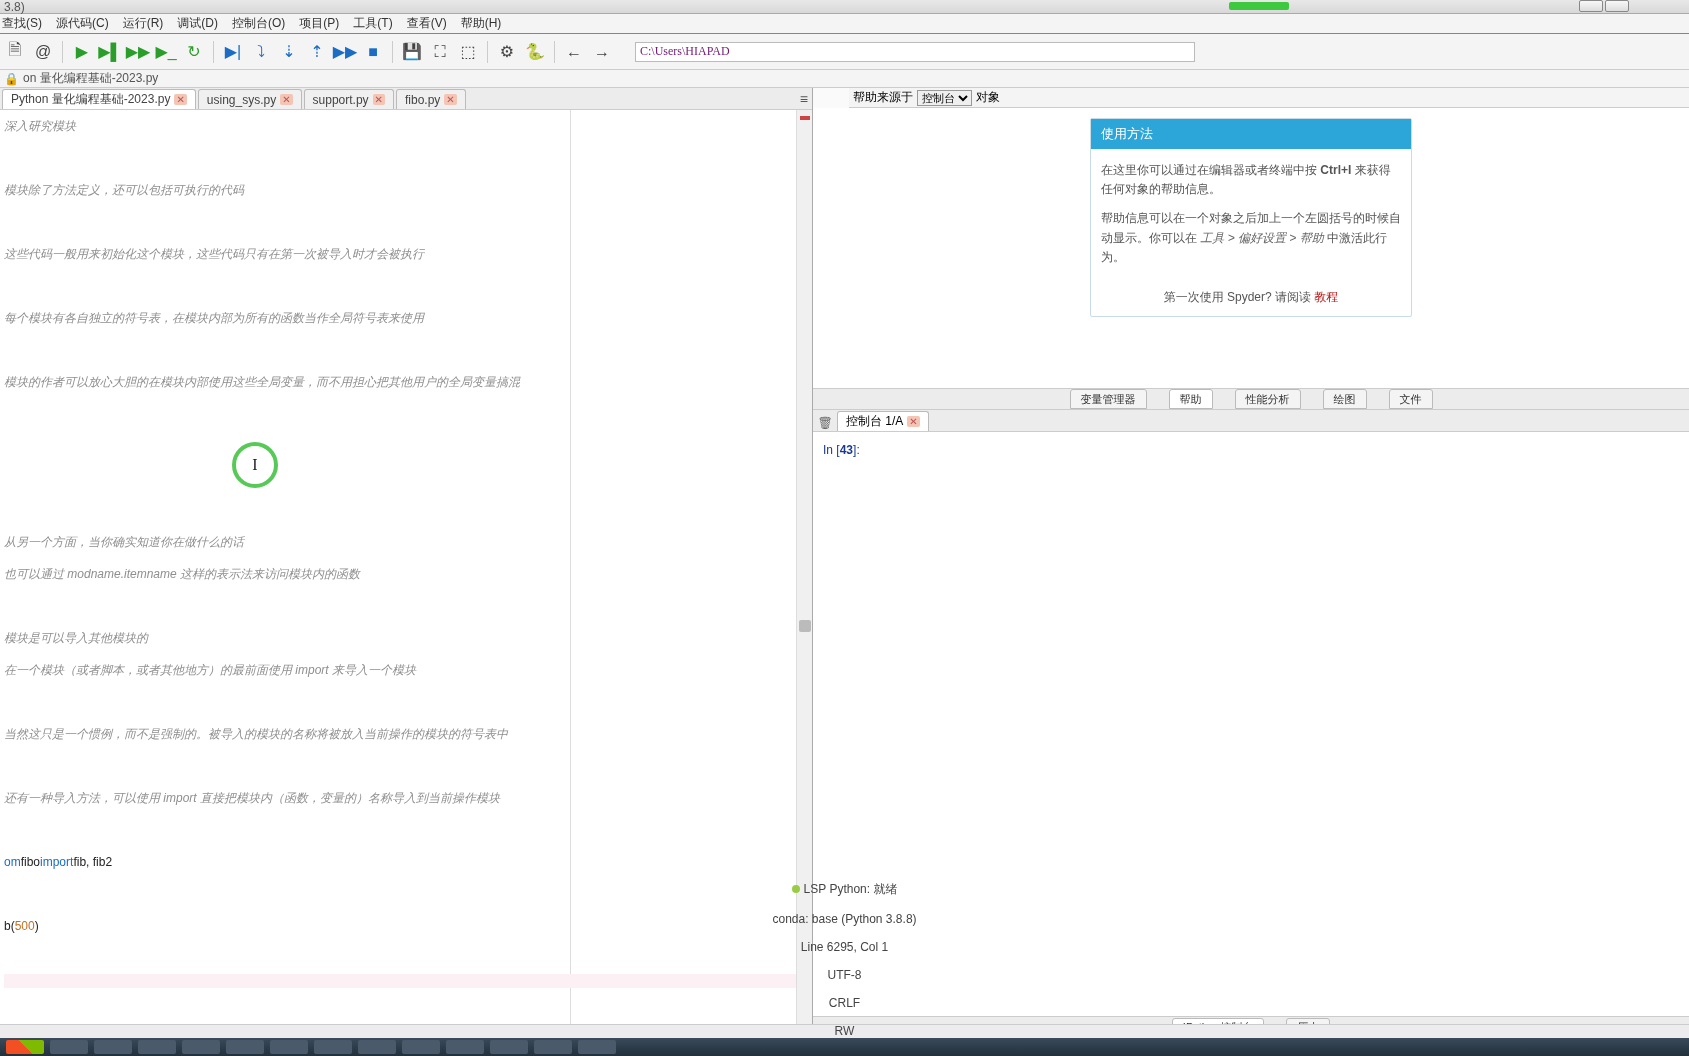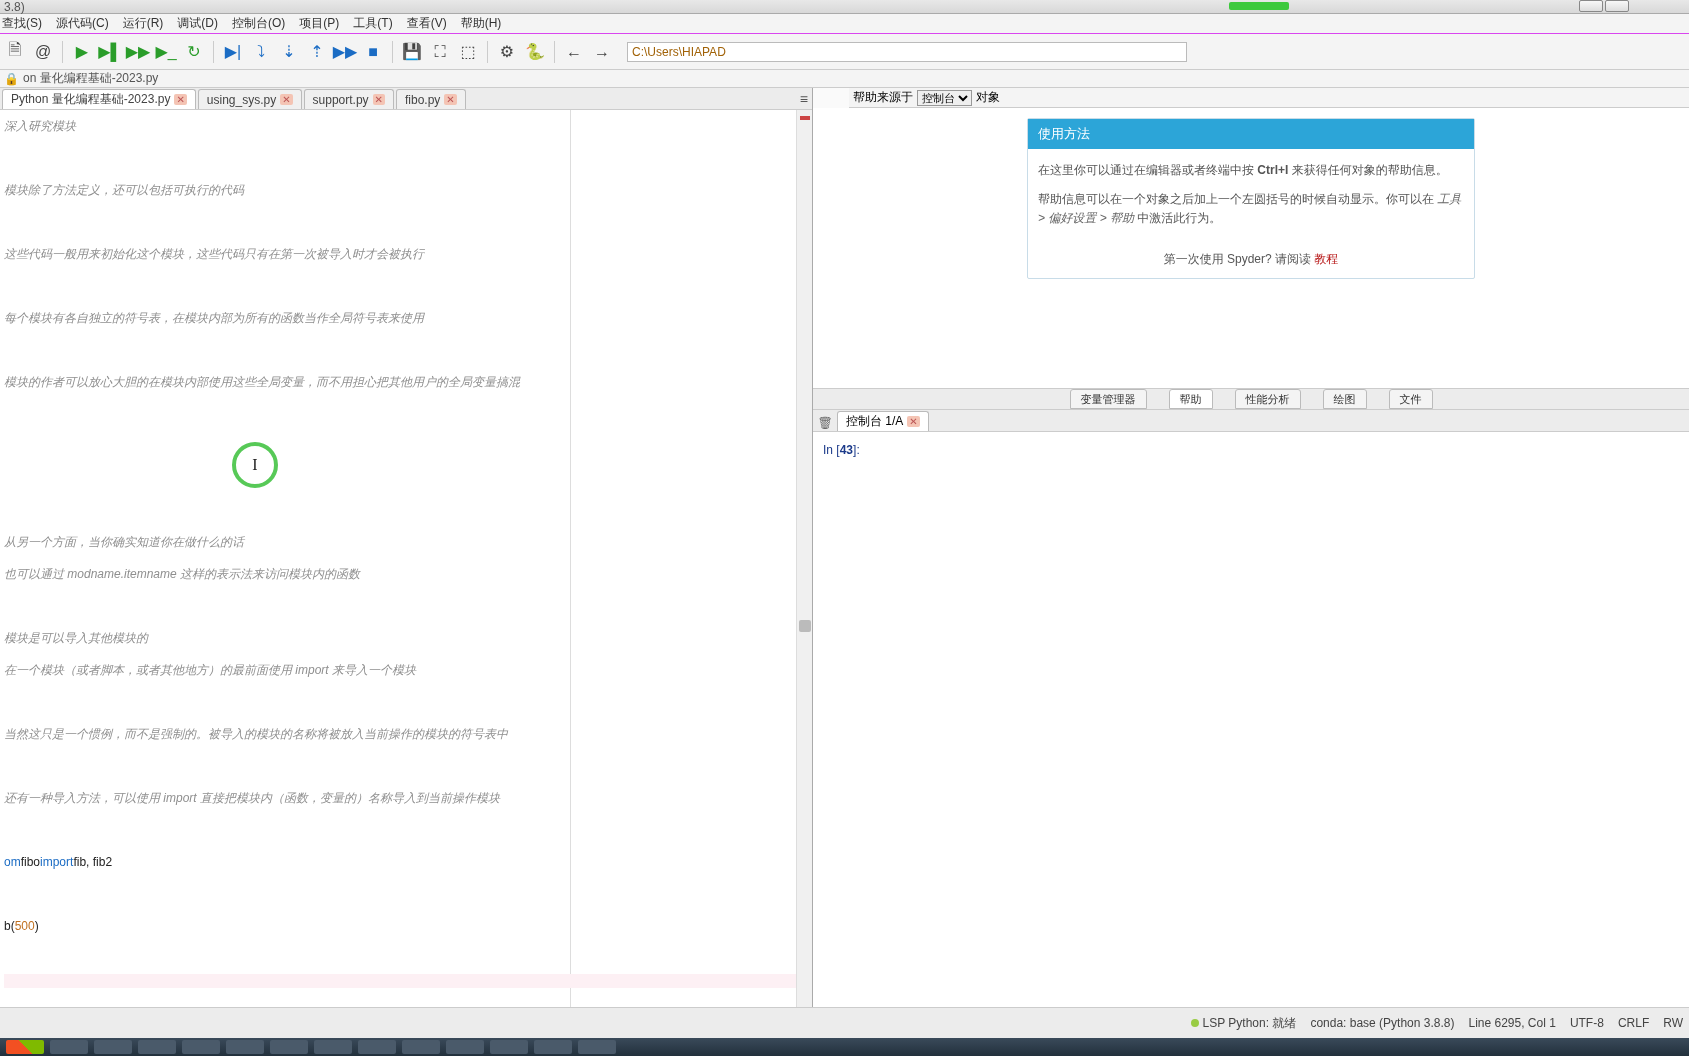--- a/index.html
+++ b/index.html
@@ -11,21 +11,21 @@
 .title-bar-fragment .win-btn { width: 24px; height: 12px; background: linear-gradient(to bottom,#f8f8f8,#ddd); border: 1px solid #888; border-radius: 2px; }
 
 .menu-bar { height: 20px; background: #f4f4f4; border-bottom: 1px solid #d946ef; display: flex; align-items: center; padding-left: 2px; gap: 14px; }
 .menu-bar span { color: #333; cursor: default; }
 
 .toolbar { height: 36px; background: #f4f4f4; border-bottom: 1px solid #ccc; display: flex; align-items: center; padding-left: 4px; gap: 6px; }
 .tb-btn { width: 22px; height: 22px; display: flex; align-items: center; justify-content: center; color: #444; font-size: 16px; cursor: pointer; border-radius: 2px; }
 .tb-sep { width: 1px; height: 22px; background: #ccc; margin: 0 2px; }
 .tb-green { color: #2a9d2a; }
 .tb-blue { color: #1b6cc4; }
-.path-input { flex: 0 0 auto; margin-left: 8px; width: 560px; height: 20px; background: #fff; border: 1px solid #bbb; padding: 0 4px; color: #a16207; font-family: Liberation Sans, sans-serif; }
+.path-input { flex: 0 0 auto; margin-left: 16px; width: 560px; height: 20px; background: #fff; border: 1px solid #bbb; padding: 0 4px; color: #701a75; font-family: Liberation Serif, serif; }
 
 .file-path-row { height: 18px; background: #f4f4f4; border-bottom: 1px solid #ccc; display: flex; align-items: center; padding-left: 4px; color: #555; font-size: 11px; }
 .file-path-row .lock-icon { margin-right: 4px; color: #888; }
 
 .main-split { display: flex; height: calc(100% - 14px - 20px - 36px - 18px - 18px); }
 
 .editor-panel { flex: 1; display: flex; flex-direction: column; background: #fff; border-right: 1px solid #aaa; position: relative; }
 .tabs-row { height: 22px; background: #ececec; border-bottom: 1px solid #ccc; display: flex; align-items: flex-end; padding-left: 2px; position: relative; }
 .tab { height: 20px; padding: 0 8px; background: #f0f0f0; border: 1px solid #bbb; border-bottom: none; margin-right: 2px; display: flex; align-items: center; gap: 4px; font-family: Consolas, monospace; font-size: 11px; color: #444; border-radius: 3px 3px 0 0; }
 .tab.active { background: #fff; }
@@ -45,21 +45,21 @@
 .cursor-marker { position: absolute; left: 232px; top: 332px; width: 46px; height: 46px; border: 4px solid #57c957; border-radius: 50%; display: flex; align-items: center; justify-content: center; pointer-events: none; }
 .cursor-marker::after { content: "I"; font-family: serif; color: #222; font-size: 16px; }
 .scroll-y { position: absolute; right: 0; top: 0; width: 16px; height: 100%; background: #f0f0f0; border-left: 1px solid #ddd; }
 .scroll-y .mark-top { position: absolute; top: 6px; left: 3px; width: 10px; height: 4px; background: #c44; }
 .scroll-y .thumb { position: absolute; top: 510px; left: 2px; width: 12px; height: 12px; background: #bbb; border-radius: 2px; }
 
 .right-panel { width: 876px; display: flex; flex-direction: column; background: #fafafa; }
 .help-header { height: 20px; background: #f4f4f4; border-bottom: 1px solid #ccc; display: flex; align-items: center; gap: 4px; padding-left: 4px; margin-left: 36px; }
 .help-header select { height: 16px; font-size: 11px; border: 1px solid #999; }
 .help-body { flex: 0 0 280px; background: #fff; padding: 10px; display: flex; justify-content: center; align-items: flex-start; }
-.help-card { width: 448px; border: 1px solid #c8dce8; border-radius: 2px; background: #fff; }
+.help-card { width: 322px; border: 1px solid #c8dce8; border-radius: 2px; background: #fff; }
 .help-card-title { background: #2ca5d8; color: #fff; padding: 6px 10px; font-size: 13px; }
 .help-card-body { padding: 12px 10px; color: #555; font-size: 12px; line-height: 1.6; }
 .help-card-body p { margin-bottom: 10px; }
 .help-card-body .em { font-style: italic; color: #666; }
 .help-card-foot { text-align: center; padding: 0 10px 10px; color: #555; }
 .help-card-foot a { color: #b91c1c; text-decoration: none; }
 
 .right-tabs-row { height: 22px; background: #ececec; border-top: 1px solid #ccc; border-bottom: 1px solid #ccc; display: flex; align-items: center; justify-content: center; gap: 0; }
 .right-tab { height: 20px; padding: 0 10px; border: 1px solid #bbb; background: #f4f4f4; border-radius: 3px 3px 0 0; margin: 0 11px; display: flex; align-items: center; font-size: 11px; color: #333; cursor: pointer; }
 .right-tab.active { background: #fff; }
@@ -67,21 +67,21 @@
 .console-tabs { height: 22px; background: #ececec; border-bottom: 1px solid #ccc; display: flex; align-items: flex-end; padding-left: 4px; gap: 4px; }
 .console-tabs .icon-trash { width: 16px; height: 16px; display:flex; align-items:center; justify-content:center; color:#666; cursor:pointer; }
 .console-tab { height: 20px; padding: 0 8px; background: #fff; border: 1px solid #bbb; border-bottom: none; border-radius: 3px 3px 0 0; display: flex; align-items: center; gap: 4px; font-size: 11px; }
 .console-tab .close { color: #b55; background:#f4c4b4; padding:0 2px; border-radius:2px; font-size:10px; cursor:pointer; }
 
 .console-body { flex: 1; background: #fff; font-family: Consolas, monospace; font-size: 13px; padding: 10px; color: #1b3a8a; position: relative; }
 .console-prompt .num { color: #1b3a8a; font-weight: bold; }
 
 .console-bottom-tabs { height: 22px; background: #ececec; border-top: 1px solid #ccc; display: flex; align-items: center; justify-content: center; gap: 0; }
 
-.status-bar { position: absolute; bottom: 18px; left: 0; right: 0; height: 31px; background: #ececec; border-top: 1px solid #ccc; display: flex; align-items: center; padding: 0 6px; gap: 14px; color: #444; font-size: 11px; justify-content: flex-end; }
+.status-bar { position: absolute; bottom: 18px; left: 0; right: 0; height: 14px; background: #ececec; border-top: 1px solid #ccc; display: flex; align-items: center; padding: 0 6px; gap: 14px; color: #444; font-size: 11px; justify-content: flex-end; flex-direction: column; }
 .status-bar .led { width: 8px; height: 8px; background: #9c4; border-radius: 50%; display: inline-block; margin-right: 4px; }
 
 .taskbar { position: absolute; bottom: 0; left: 0; right: 0; height: 18px; background: linear-gradient(to bottom,#3a4a5a,#22303c); display: flex; align-items: center; gap: 6px; padding-left: 6px; }
 .taskbar .tbtn { width: 38px; height: 14px; background: #4a5a6a; border-radius: 2px; }
 .taskbar .tbtn:nth-child(1){ background: linear-gradient(45deg,#f25022 50%,#7fba00 50%); }
 </style>
 </head>
 <body>
 
 <div class="title-bar-fragment">

